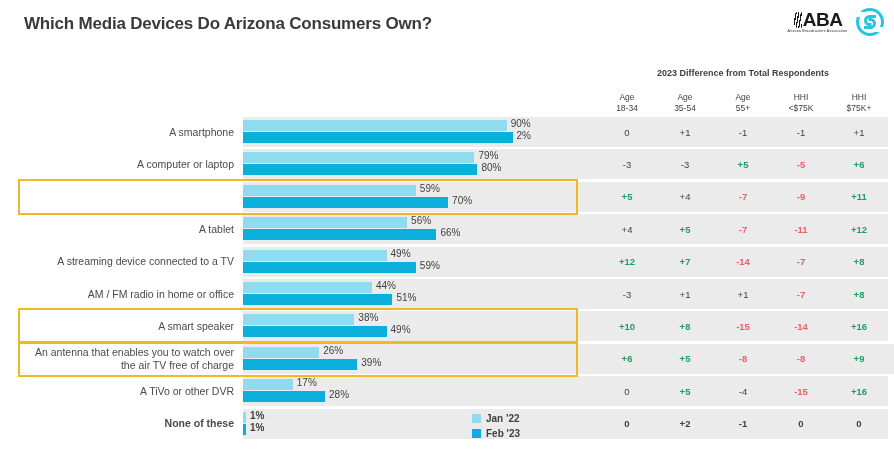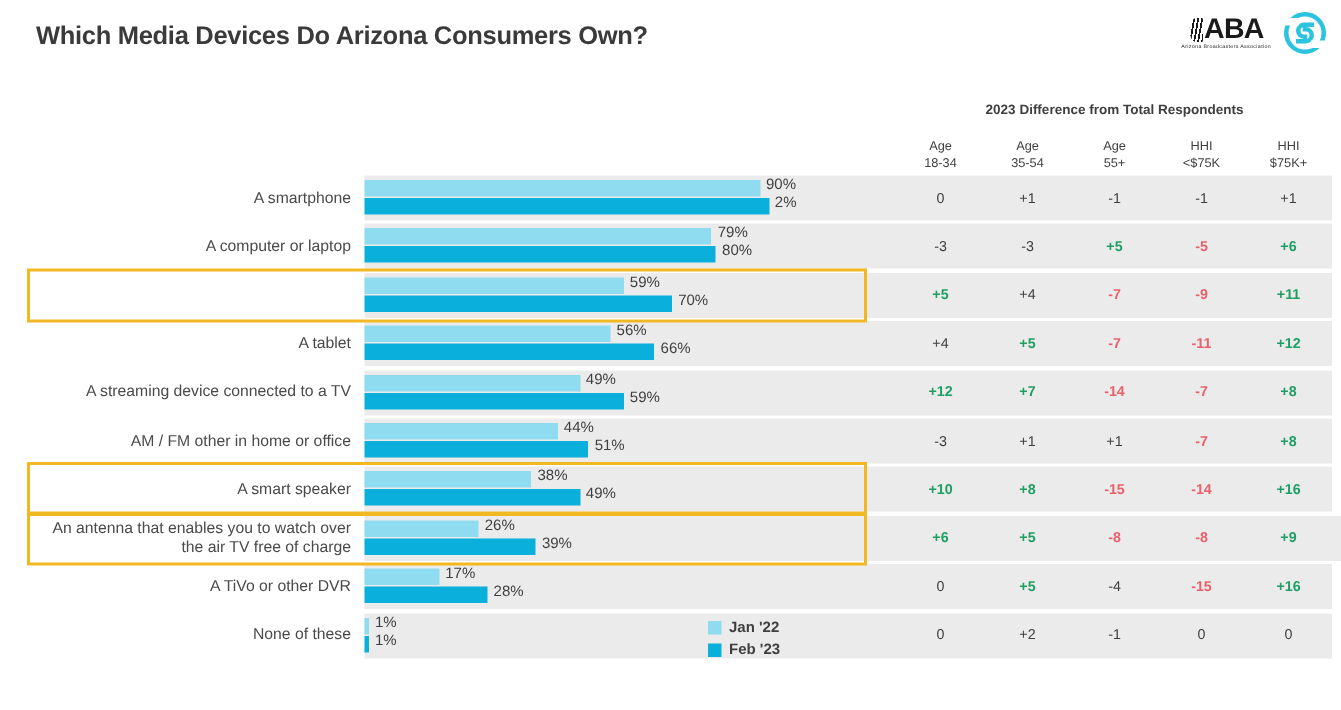--- a/index.html
+++ b/index.html
@@ -328,21 +328,21 @@
       <div class="diffs">
         <div class="cell pos">+12</div>
         <div class="cell pos">+7</div>
         <div class="cell neg">-14</div>
         <div class="cell neg">-7</div>
         <div class="cell pos">+8</div>
       </div>
     </div>
     <div class="row" style="top: 162px;">
       <div class="row-band"></div>
-      <div class="row-label">AM / FM other in home or office</div>
+      <div class="row-label">AM / FM radio in home or office</div>
       <div class="bars">
         <div class="bar b1" style="width: 128.92px; background: rgb(143, 220, 240);"></div>
         <div class="bar b2" style="width: 149.43px; background: rgb(11, 175, 220);"></div>
         <div class="bar-val v1" style="left: 132.92px;">44%</div>
         <div class="bar-val v2" style="left: 153.43px;">51%</div>
       </div>
       <div class="diffs">
         <div class="cell">-3</div>
         <div class="cell">+1</div>
         <div class="cell">+1</div>
@@ -394,21 +394,21 @@
         <div class="bar-val v2" style="left: 86.04px;">28%</div>
       </div>
       <div class="diffs">
         <div class="cell">0</div>
         <div class="cell pos">+5</div>
         <div class="cell">-4</div>
         <div class="cell neg">-15</div>
         <div class="cell pos">+16</div>
       </div>
     </div>
-    <div class="row" style="top: 291.6px;">
+    <div class="row" style="top: 291.6px; font-weight: bold;">
       <div class="row-band"></div>
       <div class="row-label">None of these</div>
       <div class="bars">
         <div class="bar b1" style="width: 3px; background: rgb(143, 220, 240);"></div>
         <div class="bar b2" style="width: 3px; background: rgb(11, 175, 220);"></div>
         <div class="bar-val v1" style="left: 7px;">1%</div>
         <div class="bar-val v2" style="left: 7px;">1%</div>
       </div>
       <div class="diffs">
         <div class="cell">0</div>

